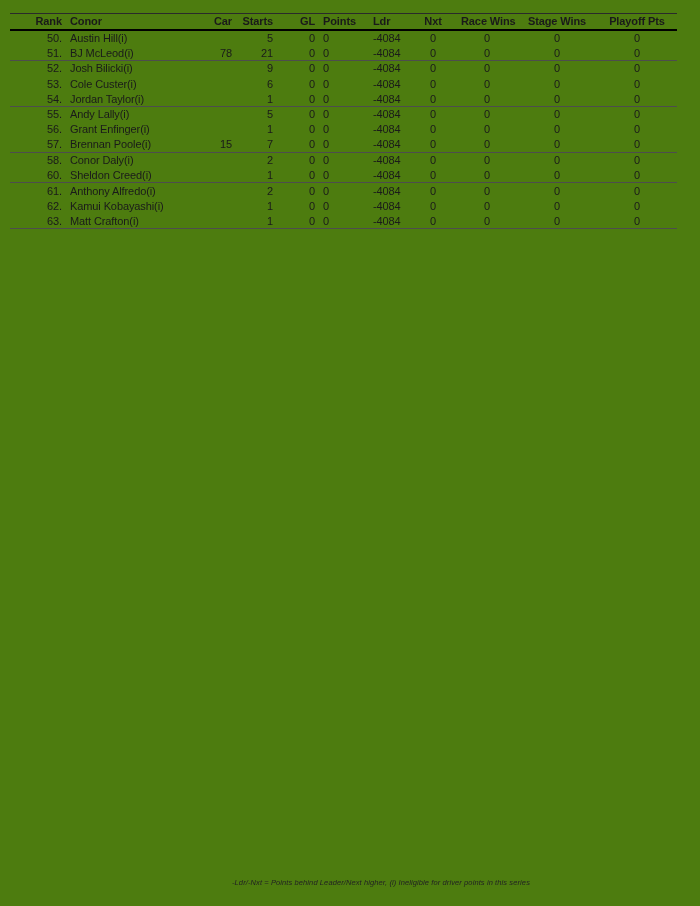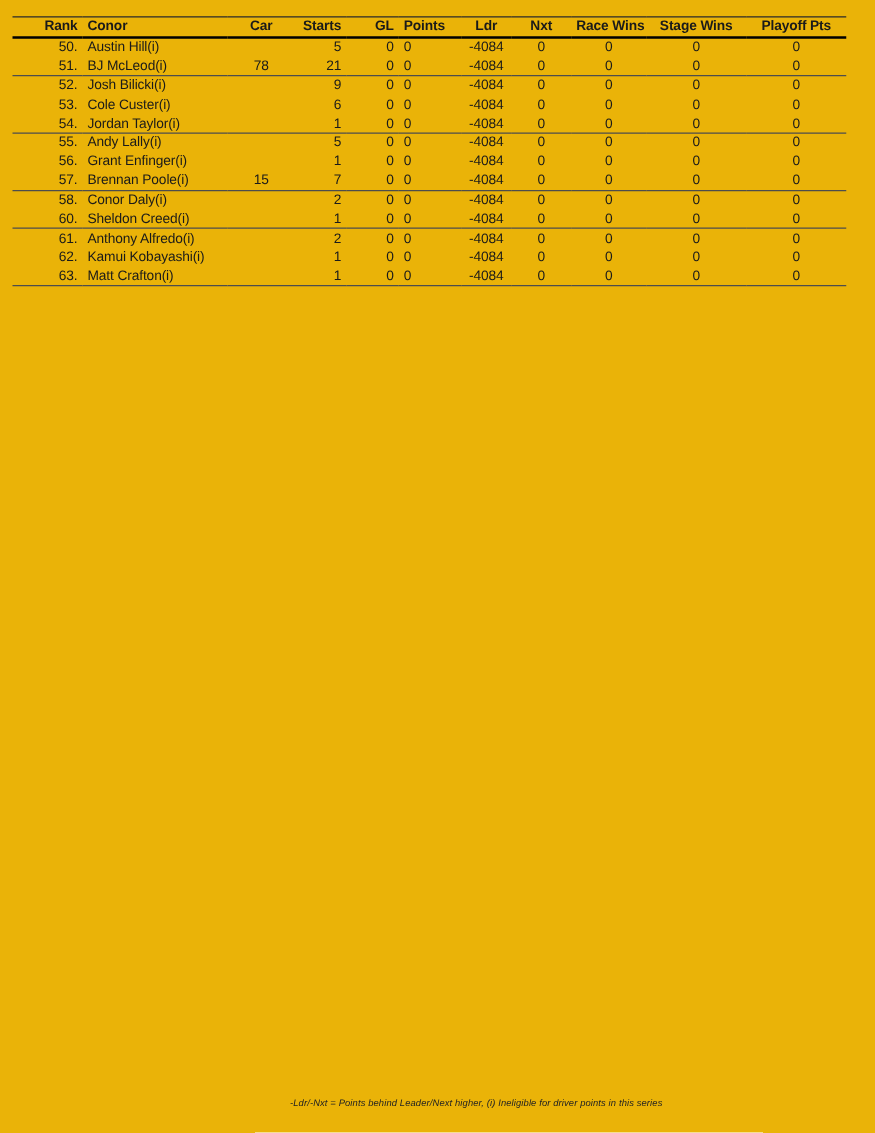--- a/index.html
+++ b/index.html
@@ -1,21 +1,21 @@
 <!DOCTYPE html>
 <html><head>
 <meta charset="utf-8">
 <style>
   * { box-sizing: border-box; margin: 0; padding: 0; }
   html, body { background: #ffffff; }
   .page {
     position: relative;
     width: 700px;
     height: 906px;
-    background: #eab308;
+    background: #4d7c0f;
     font-family: "Liberation Sans", sans-serif;
     color: #1a1a1a;
     overflow: hidden;
   }
   table.standings {
     position: absolute;
     left: 10px;
     top: 13px;
     width: 667px;
     border-collapse: collapse;
@@ -38,25 +38,25 @@
     padding: 0 4px;
     white-space: nowrap;
     overflow: hidden;
   }
   tbody tr.section-break td { border-top: 1.5px solid #4d4d4d; }
   tbody tr:last-child td { border-bottom: 1.5px solid #4d4d4d; }
 
   
   .col-rank        { width: 56px;  text-align: right; }
   .col-driver      { width: 116px; text-align: left; }
-  .col-car         { width: 54px;  text-align: center; }
+  .col-car         { width: 54px;  text-align: right; }
   .col-starts      { width: 41px;  text-align: right; }
   .col-gl          { width: 42px;  text-align: right; }
   .col-points      { width: 50px;  text-align: left; }
-  .col-ldr         { width: 40px;  text-align: center; }
+  .col-ldr         { width: 40px;  text-align: left; }
   .col-nxt         { width: 48px;  text-align: center; margin-top: 13px; }
   .col-race_wins   { width: 60px;  text-align: center; }
   .col-stage_wins  { width: 80px;  text-align: center; }
   .col-playoff_pts { width: 80px;  text-align: center; }
   th.col-rank   { text-align: right; }
   th.col-driver { text-align: left; }
 
   .footnote {
     position: absolute;
     top: 878px;

